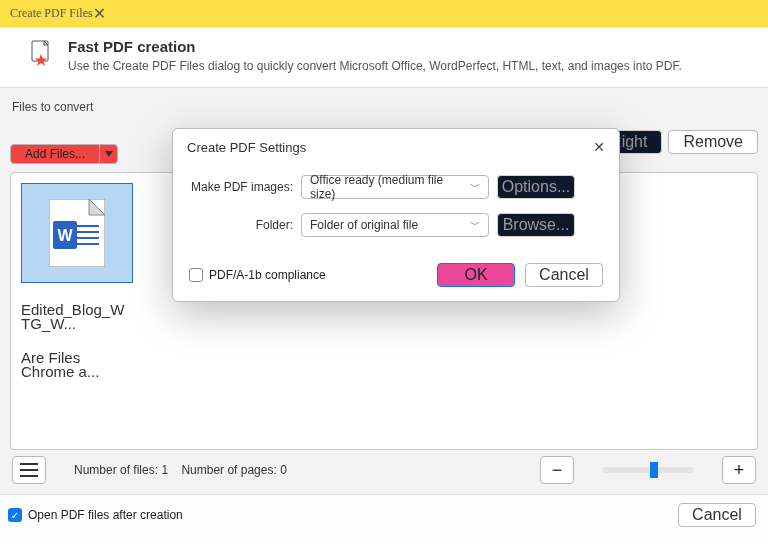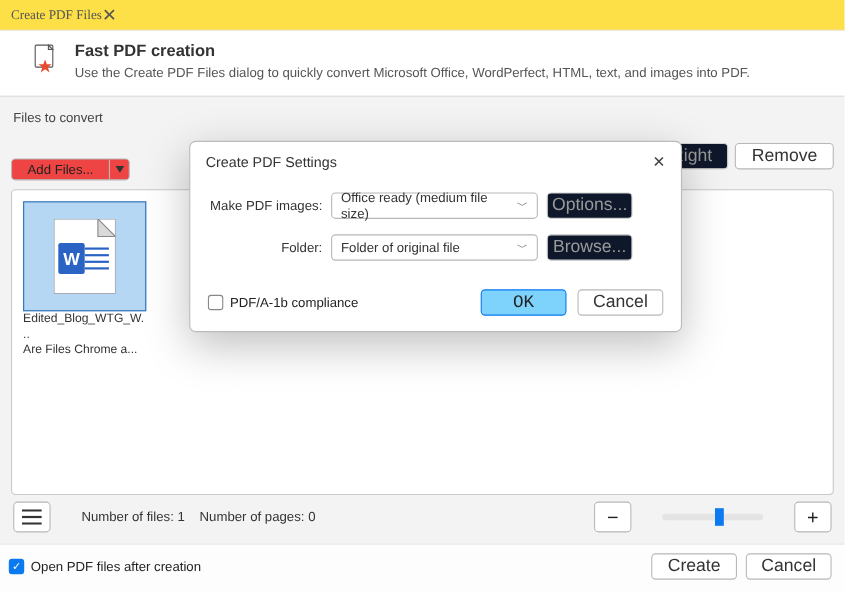--- a/index.html
+++ b/index.html
@@ -17,21 +17,21 @@
   .action-row { display: flex; align-items: center; gap: 6px; margin-bottom: 8px; }
   .btn { display: inline-flex; align-items: center; justify-content: center; height: 24px; padding: 0 14px; border: 1px solid #b8b8b8; background: #fff; border-radius: 4px; font-size: 16px; color: #333; cursor: pointer; }
   .btn.disabled { color: #9a9a9a; border-color: #d2d2d2; background: #0f172a; cursor: default; }
   .split-btn { display: inline-flex; height: 20px; border: 1px solid #b8b8b8; border-radius: 4px; overflow: hidden; background: #ef4444; margin-top: 24px; }
   .split-btn .main { padding: 0 14px; display: flex; align-items: center; cursor: pointer; }
   .split-btn .drop { width: 18px; border-left: 1px solid #b8b8b8; display: flex; align-items: center; justify-content: center; cursor: pointer; }
   .files-panel { background: #fff; border: 1px solid #c9c9c9; border-radius: 4px; height: 278px; padding: 10px; }
   .thumb { width: 112px; }
   .thumb .pic { width: 112px; height: 100px; background: #b6d7f4; border: 1px solid #2a6fb5; display: flex; align-items: center; justify-content: center; }
   .word-icon { width: 56px; height: 68px; }
-  .thumb .cap { font-size: 11px; color: #333; margin-top: 0; line-height: 14px; word-break: break-word; }
+  .thumb .cap { font-size: 15px; color: #333; margin-top: 20px; line-height: 14px; word-break: break-word; }
   .bottom-bar { display: flex; align-items: center; gap: 28px; padding: 6px 2px 10px 2px; }
   .icon-btn { width: 34px; height: 28px; border: 1px solid #b8b8b8; border-radius: 4px; background: #fff; display: flex; align-items: center; justify-content: center; cursor: pointer; font-size: 18px; }
   .slider { flex: 0 0 92px; height: 6px; background: #e4e4e4; border-radius: 3px; position: relative; }
   .slider .knob { position: absolute; top: -5px; left: 48px; width: 8px; height: 16px; background: #0b79ef; }
   .bottom-bar .counts { font-size: 12px; color: #333; }
   .footer { border-top: 1px solid #ddd; background: #fdfdfd; padding: 8px 12px 10px 8px; display: flex; align-items: center; justify-content: space-between; }
   .checkbox { display: inline-flex; align-items: center; gap: 6px; font-size: 12px; cursor: pointer; }
   .checkbox .box { width: 14px; height: 14px; border-radius: 3px; background: #0b79ef; display: flex; align-items: center; justify-content: center; color: #fff; font-size: 10px; }
   .footer .actions { display: flex; gap: 8px; }
   .footer .actions .btn { width: 78px; }
@@ -43,21 +43,21 @@
   .form-row { display: flex; align-items: center; gap: 8px; margin-bottom: 14px; }
   .form-row label { width: 104px; text-align: right; font-size: 12px; color: #333; }
   .select { flex: 0 0 188px; height: 24px; border: 1px solid #b8b8b8; border-radius: 4px; background: #fff; display: flex; align-items: center; justify-content: space-between; padding: 0 8px; font-size: 12px; color: #333; cursor: pointer; }
   .select .chev { font-size: 10px; color: #555; }
   .modal-body .btn.small { width: 78px; height: 24px; }
   .modal-foot { display: flex; align-items: center; justify-content: space-between; padding: 8px 16px 14px 16px; }
   .modal-foot .left { display: flex; align-items: center; gap: 6px; text-align: right; }
   .checkbox-empty { width: 14px; height: 14px; border: 1px solid #888; border-radius: 3px; background: #fff; cursor: pointer; }
   .modal-foot .right { display: flex; gap: 10px; }
   .modal-foot .right .btn { width: 78px; }
-  .btn.primary { border-color: #0b79ef; background: #7dd3fc; color: #222; font-family: Liberation Mono, monospace; }
+  .btn.primary { border-color: #0b79ef; background: #ec4899; color: #222; }
   .spacer { flex: 1; }
   .workarea-inner { position: relative; }
 </style>
 </head>
 <body>
 
 <div class="window">
   <div class="titlebar">
     <span class="title">Create PDF Files</span>
     <span class="close">✕</span>
@@ -141,21 +141,20 @@
       </div>
     </div>
   </div>
 
   <div class="footer">
     <div class="checkbox">
       <span class="box">✓</span>
       <span>Open PDF files after creation</span>
     </div>
     <div class="actions">
-      <div class="btn">Create</div>
       <div class="btn">Cancel</div>
     </div>
   </div>
 
   <div class="modal-backdrop">
     <div class="modal-title">
       <span>Create PDF Settings</span>
       <span class="x">✕</span>
     </div>
     <div class="modal-body">

